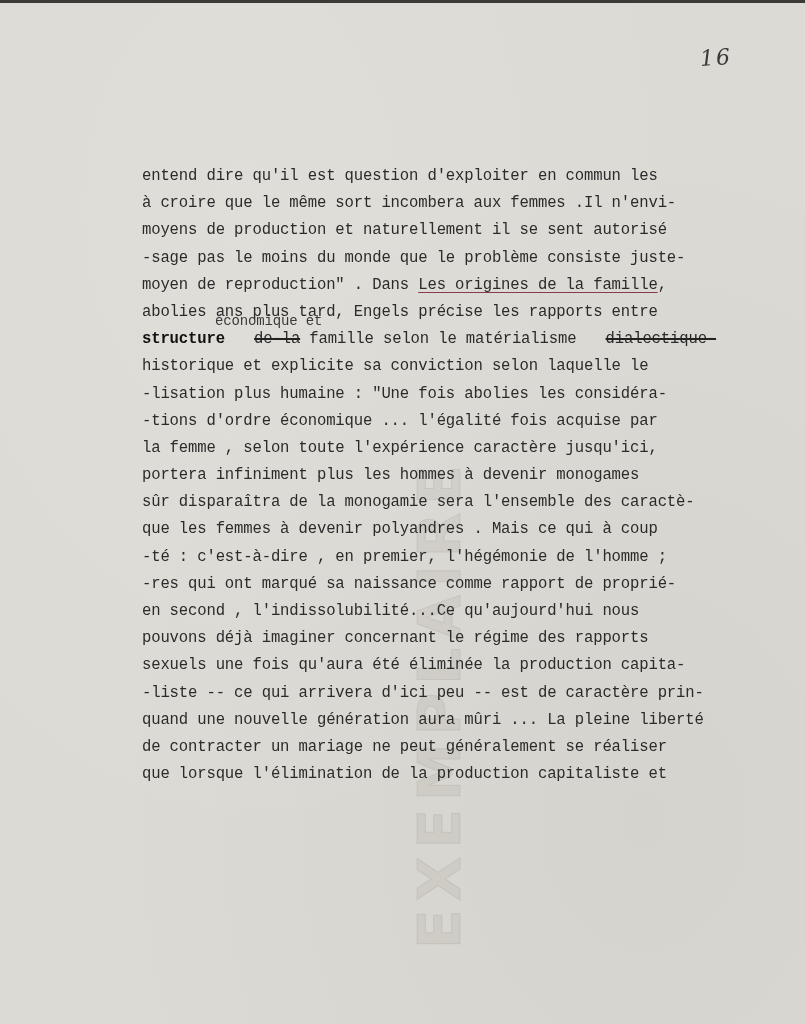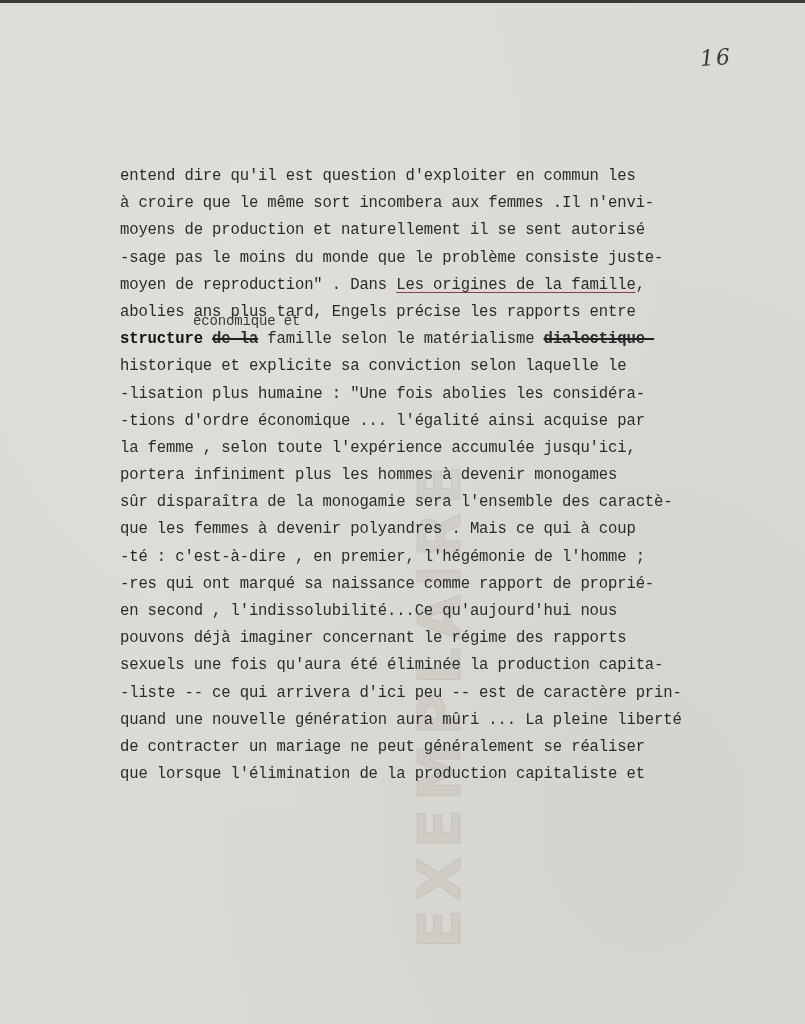--- a/index.html
+++ b/index.html
@@ -59,21 +59,21 @@
       white-space: nowrap;
       font-family: "DejaVu Sans", sans-serif;
       font-size: 58px;
       font-weight: bold;
       letter-spacing: 8px;
       color: rgba(160,158,150,0.16);
       -webkit-text-stroke: 1px rgba(150,148,140,0.22);
     }
     .body-text {
       position: absolute;
-      left: 120px;
+      left: 142px;
       top: 160px;
       width: 600px;
       font-family: "Liberation Mono", "DejaVu Sans Mono", monospace;
       font-size: 15.6px;
       color: #2b2b2b;
       letter-spacing: -0.15px;
     }
     .line {
       height: 27.2px;
       line-height: 27.2px;
@@ -82,21 +82,22 @@
     }
     .title-underline {
       text-decoration: underline;
       text-decoration-color: #8a3a4a;
       text-underline-offset: 3px;
     }
     .struck {
       text-decoration: line-through;
       text-decoration-color: #222;
       text-decoration-thickness: 2px;
-      font-weight: bold;
+      font-weight: normal;
+      margin-left: 20px;
     }
     .insertion {
       position: absolute;
       left: 57px;
       top: -12px;
       font-size: 14px;
       line-height: 14px;
       color: #3a3a3a;
       margin-left: 16px;
     }
@@ -121,22 +122,22 @@
   <div class="body-text">
     <div class="line">entend dire qu'il est question d'exploiter en commun les</div>
     <div class="line">à croire que le même sort incombera aux femmes .Il n'envi-</div>
     <div class="line">moyens de production et naturellement il se sent autorisé</div>
     <div class="line">-sage pas le moins du monde que le problème consiste juste-</div>
     <div class="line"><span>moyen de reproduction" . Dans </span><span class="title-underline">Les origines de la famille</span><span>,</span></div>
     <div class="line">abolies ans plus tard, Engels précise les rapports entre</div>
     <div class="line"><span class="insertion">économique et</span><span class="overstrike">structure </span><span class="struck">de-la</span><span> famille selon le matérialisme </span><span class="struck">dialectique-</span></div>
     <div class="line">historique et explicite sa conviction selon laquelle le</div>
     <div class="line">-lisation plus humaine : "Une fois abolies les considéra-</div>
-    <div class="line">-tions d'ordre économique ... l'égalité ainsi acquise par</div>
-    <div class="line">la femme , selon toute l'expérience accumulée jusqu'ici,</div>
+    <div class="line">-tions d'ordre économique ... l'égalité fois acquise par</div>
+    <div class="line">la femme , selon toute l'expérience caractère jusqu'ici,</div>
     <div class="line">portera infiniment plus les hommes à devenir monogames</div>
     <div class="line">sûr disparaîtra de la monogamie sera l'ensemble des caractè-</div>
     <div class="line">que les femmes à devenir polyandres . Mais ce qui à coup</div>
     <div class="line">-té : c'est-à-dire , en premier, l'hégémonie de l'homme ;</div>
     <div class="line">-res qui ont marqué sa naissance comme rapport de proprié-</div>
     <div class="line">en second , l'indissolubilité...Ce qu'aujourd'hui nous</div>
     <div class="line">pouvons déjà imaginer concernant le régime des rapports</div>
     <div class="line">sexuels une fois qu'aura été éliminée la production capita-</div>
     <div class="line">-liste -- ce qui arrivera d'ici peu -- est de caractère prin-</div>
     <div class="line">quand une nouvelle génération aura mûri ... La pleine liberté</div>

